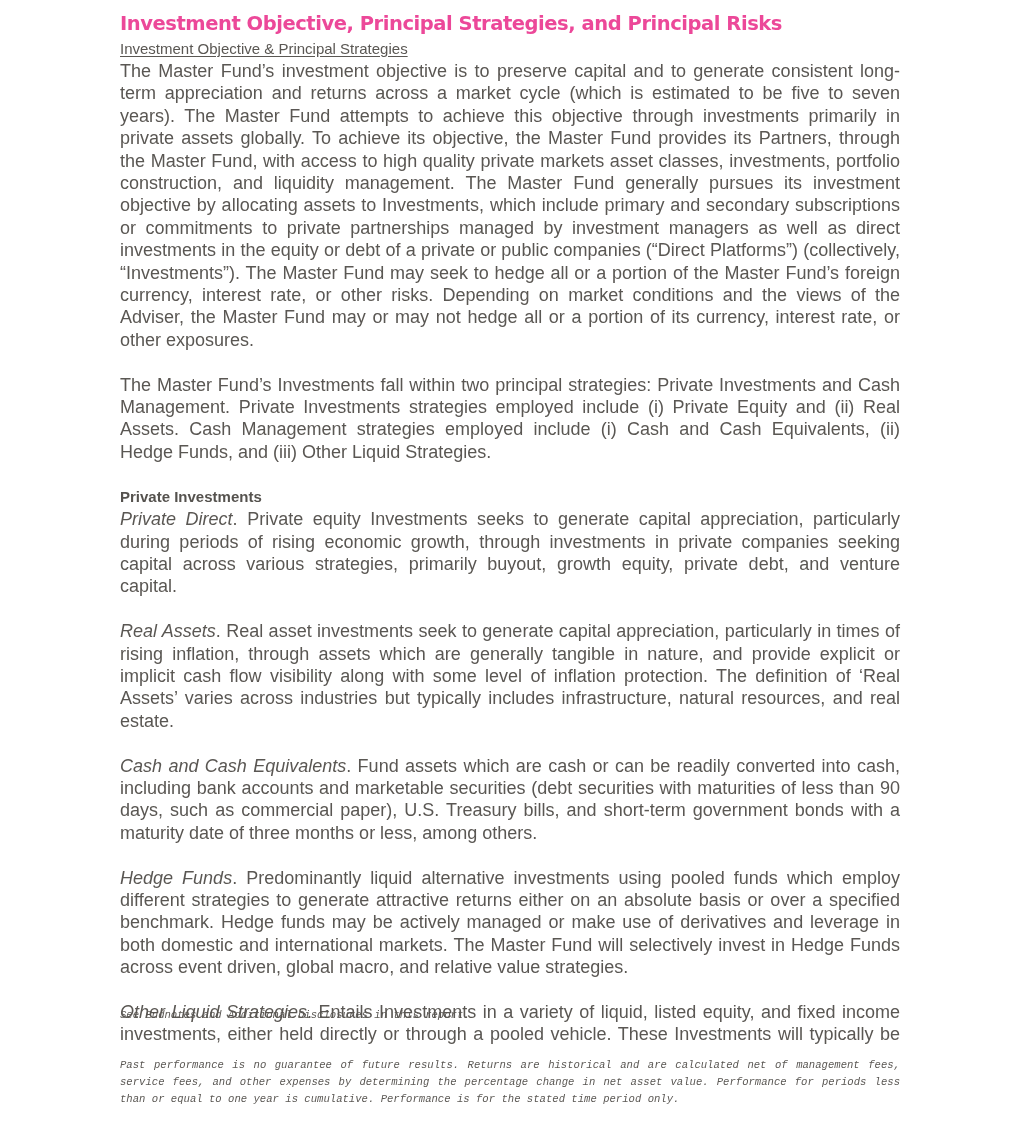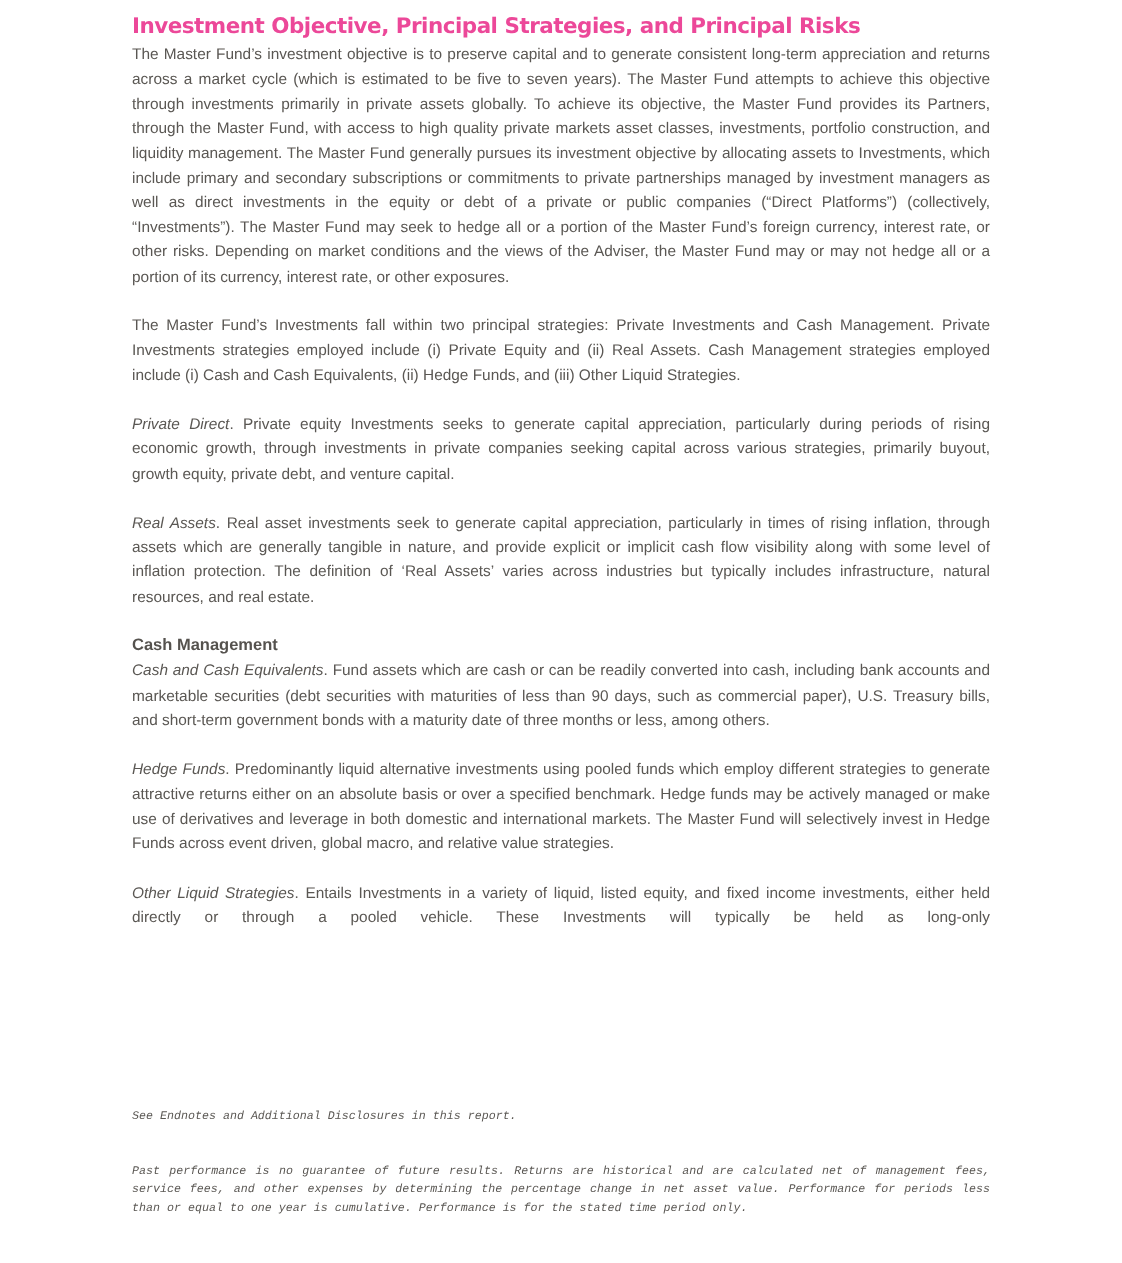--- a/index.html
+++ b/index.html
@@ -35,21 +35,21 @@
       font-family: "Liberation Sans", sans-serif;
       font-size: 15px;
       color: #5a5753;
       text-decoration: underline;
       text-underline-offset: 2px;
       line-height: 22px;
       margin: 0;
     }
     .para {
       font-family: "Liberation Sans", sans-serif;
-      font-size: 14px;
+      font-size: 18px;
       line-height: 22.4px;
       text-align: justify;
       margin: 0;
       color: #5a5753;
     }
     .gap {
       height: 22.4px;
     }
     .section-head {
       font-family: "Liberation Sans", sans-serif;
@@ -84,34 +84,35 @@
       top: 1057px;
       line-height: 16.8px;
       text-align: justify;
     }
   </style>
 </head>
 <body>
 
 <div class="page">
   <h1 class="title">Investment Objective, Principal Strategies, and Principal Risks</h1>
+  <p class="subtitle">Investment Objective &amp; Principal Strategies</p>
 
   <p class="para">The Master Fund’s investment objective is to preserve capital and to generate consistent long-term appreciation and returns across a market cycle (which is estimated to be five to seven years). The Master Fund attempts to achieve this objective through investments primarily in private assets globally. To achieve its objective, the Master Fund provides its Partners, through the Master Fund, with access to high quality private markets asset classes, investments, portfolio construction, and liquidity management. The Master Fund generally pursues its investment objective by allocating assets to Investments, which include primary and secondary subscriptions or commitments to private partnerships managed by investment managers as well as direct investments in the equity or debt of a private or public companies (“Direct Platforms”) (collectively, “Investments”). The Master Fund may seek to hedge all or a portion of the Master Fund’s foreign currency, interest rate, or other risks. Depending on market conditions and the views of the Adviser, the Master Fund may or may not hedge all or a portion of its currency, interest rate, or other exposures.</p>
   <div class="gap"></div>
 
   <p class="para">The Master Fund’s Investments fall within two principal strategies: Private Investments and Cash Management. Private Investments strategies employed include (i) Private Equity and (ii) Real Assets. Cash Management strategies employed include (i) Cash and Cash Equivalents, (ii) Hedge Funds, and (iii) Other Liquid Strategies.</p>
   <div class="gap"></div>
 
+  <p class="section-head">Private Investments</p>
   <p class="para"><span class="term">Private Direct</span><span>. Private equity Investments seeks to generate capital appreciation, particularly during periods of rising economic growth, through investments in private companies seeking capital across various strategies, primarily buyout, growth equity, private debt, and venture capital.</span></p>
   <div class="gap"></div>
 
   <p class="para"><span class="term">Real Assets</span><span>. Real asset investments seek to generate capital appreciation, particularly in times of rising inflation, through assets which are generally tangible in nature, and provide explicit or implicit cash flow visibility along with some level of inflation protection. The definition of ‘Real Assets’ varies across industries but typically includes infrastructure, natural resources, and real estate.</span></p>
   <div class="gap"></div>
 
-  <p class="section-head">Cash Management</p>
   <p class="para"><span class="term">Cash and Cash Equivalents</span><span>. Fund assets which are cash or can be readily converted into cash, including bank accounts and marketable securities (debt securities with maturities of less than 90 days, such as commercial paper), U.S. Treasury bills, and short-term government bonds with a maturity date of three months or less, among others.</span></p>
   <div class="gap"></div>
 
   <p class="para"><span class="term">Hedge Funds</span><span>. Predominantly liquid alternative investments using pooled funds which employ different strategies to generate attractive returns either on an absolute basis or over a specified benchmark. Hedge funds may be actively managed or make use of derivatives and leverage in both domestic and international markets. The Master Fund will selectively invest in Hedge Funds across event driven, global macro, and relative value strategies.</span></p>
   <div class="gap"></div>
 
   <div class="clip">
     <p class="para" style="text-align-last: justify;"><span class="term">Other Liquid Strategies</span><span>. Entails Investments in a variety of liquid, listed equity, and fixed income investments, either held directly or through a pooled vehicle. These Investments will typically be held as long-only</span></p>
   </div>
 </div>

